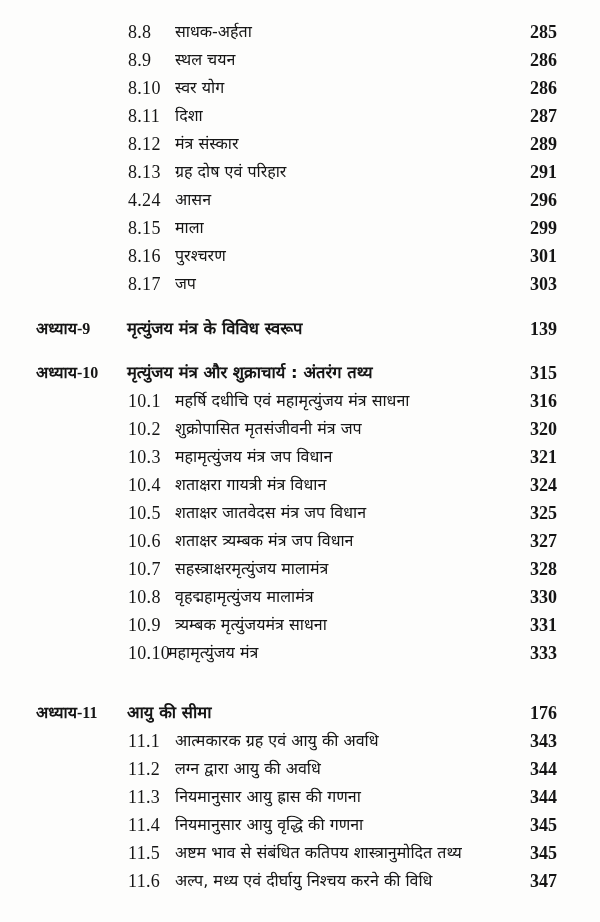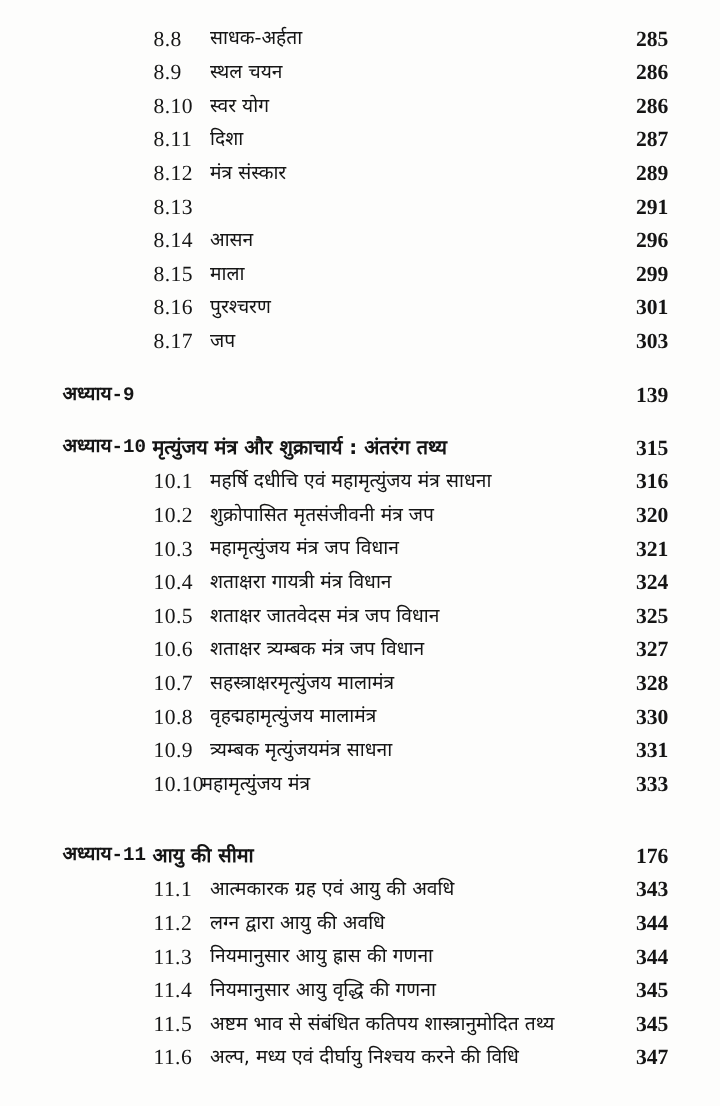--- a/index.html
+++ b/index.html
@@ -49,22 +49,22 @@
     .page {
       position: absolute;
       right: 43px;
       font-family: "Liberation Serif", "DejaVu Serif", serif;
       font-size: 18px;
       text-align: right;
       font-weight: bold;
     }
     .chap-label {
       position: absolute;
-      left: 52px;
-      font-family: Liberation Mono, monospace;
+      left: 36px;
+      font-family: Liberation Serif, serif;
       font-weight: bold;
       font-size: 16px;
       text-align: right;
     }
     .chap-title {
       position: absolute;
       left: 127px;
       font-family: "DejaVu Sans", sans-serif;
       font-weight: bold;
       font-size: 16.5px;
@@ -95,24 +95,25 @@
     <span class="sec-title">दिशा</span>
     <span class="page">287</span>
   </div>
   <div class="row" style="top:130px">
     <span class="sec-num">8.12</span>
     <span class="sec-title">मंत्र संस्कार</span>
     <span class="page">289</span>
   </div>
   <div class="row" style="top:158px">
     <span class="sec-num">8.13</span>
+    <span class="sec-title">ग्रह दोष एवं परिहार</span>
     <span class="page">291</span>
   </div>
   <div class="row" style="top:186px">
-    <span class="sec-num">8.14</span>
+    <span class="sec-num">4.24</span>
     <span class="sec-title">आसन</span>
     <span class="page">296</span>
   </div>
   <div class="row" style="top:214px">
     <span class="sec-num">8.15</span>
     <span class="sec-title">माला</span>
     <span class="page">299</span>
   </div>
   <div class="row" style="top:242px">
     <span class="sec-num">8.16</span>
@@ -120,20 +121,21 @@
     <span class="page">301</span>
   </div>
   <div class="row" style="top:270px">
     <span class="sec-num">8.17</span>
     <span class="sec-title">जप</span>
     <span class="page">303</span>
   </div>
 
   <div class="row" style="top:315px">
     <span class="chap-label">अध्याय-9</span>
+    <span class="chap-title">मृत्युंजय मंत्र के विविध स्वरूप</span>
     <span class="page">139</span>
   </div>
 
   <div class="row" style="top:359px">
     <span class="chap-label">अध्याय-10</span>
     <span class="chap-title">मृत्युंजय मंत्र और शुक्राचार्य : अंतरंग तथ्य</span>
     <span class="page">315</span>
   </div>
   <div class="row" style="top:387px">
     <span class="sec-num">10.1</span>

